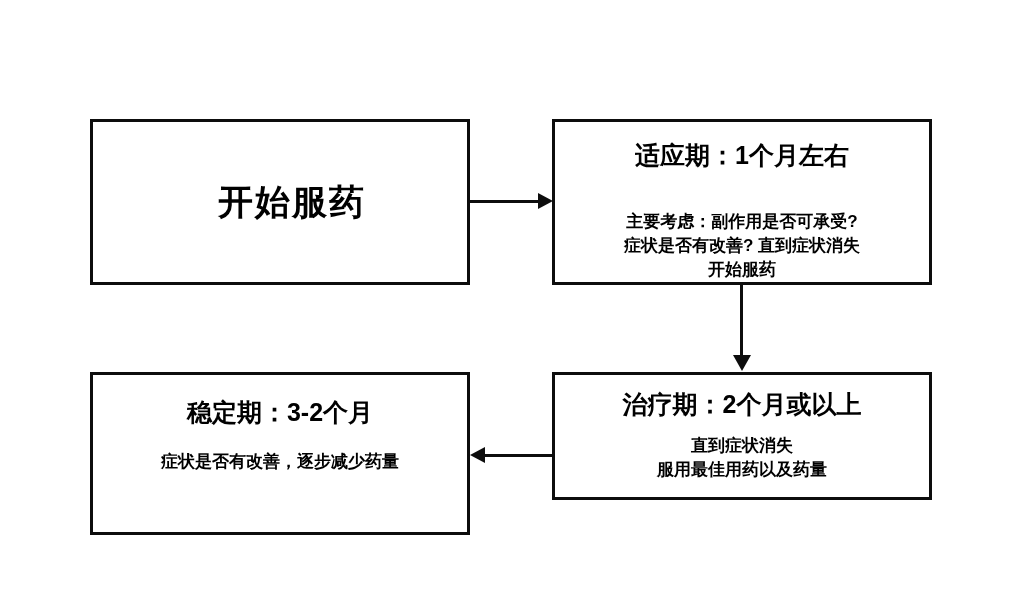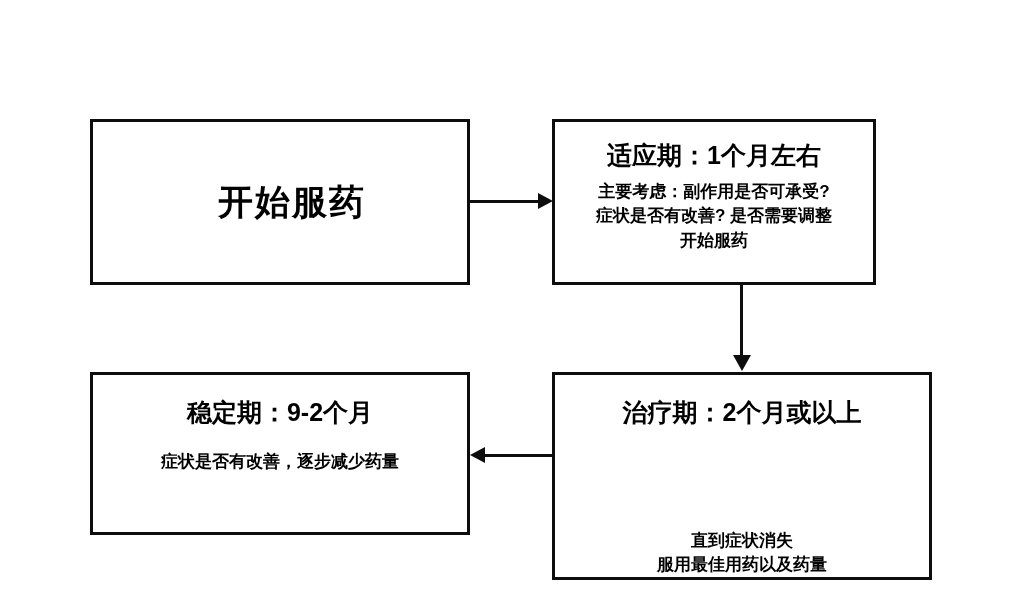--- a/index.html
+++ b/index.html
@@ -41,42 +41,42 @@
   #node-start .node-title {
     font-size: 35px;
     font-weight: bold;
     letter-spacing: 2px;
     line-height: 1.2;
   }
   
   #node-adaptation {
     left: 552px;
     top: 119px;
-    width: 324px;
+    width: 380px;
     height: 166px;
-    justify-content: flex-start;
+    justify-content: space-between;
     padding-top: 18px;
   }
   
   #node-stabilization {
     left: 90px;
     top: 372px;
     width: 380px;
     height: 163px;
     justify-content: flex-start;
     padding-top: 22px;
   }
   
   #node-treatment {
     left: 552px;
     top: 372px;
     width: 380px;
-    height: 208px;
-    justify-content: space-between;
-    padding-top: 22px;
+    height: 128px;
+    justify-content: flex-start;
+    padding-top: 14px;
   }
   .node-title {
     font-size: 25px;
     font-weight: bold;
     line-height: 1.25;
     white-space: nowrap;
   }
   .node-body {
     font-size: 17px;
     font-weight: bold;
@@ -166,27 +166,27 @@
 <div id="canvas">
 
   <div class="node" id="node-start">
     <div class="node-title">开始服药</div>
   </div>
 
   <div class="node" id="node-adaptation">
     <div class="node-title">适应期：1个月左右</div>
     <div class="node-body">
       <div>主要考虑：副作用是否可承受?</div>
-      <div>症状是否有改善? 是否需要调整</div>
+      <div>症状是否有改善? 直到症状消失</div>
       <div>开始服药</div>
     </div>
   </div>
 
   <div class="node" id="node-stabilization">
-    <div class="node-title">稳定期：9-2个月</div>
+    <div class="node-title">稳定期：3-2个月</div>
     <div class="node-body">
       <div>症状是否有改善，逐步减少药量</div>
     </div>
   </div>
 
   <div class="node" id="node-treatment">
     <div class="node-title">治疗期：2个月或以上</div>
     <div class="node-body">
       <div>直到症状消失</div>
       <div>服用最佳用药以及药量</div>

